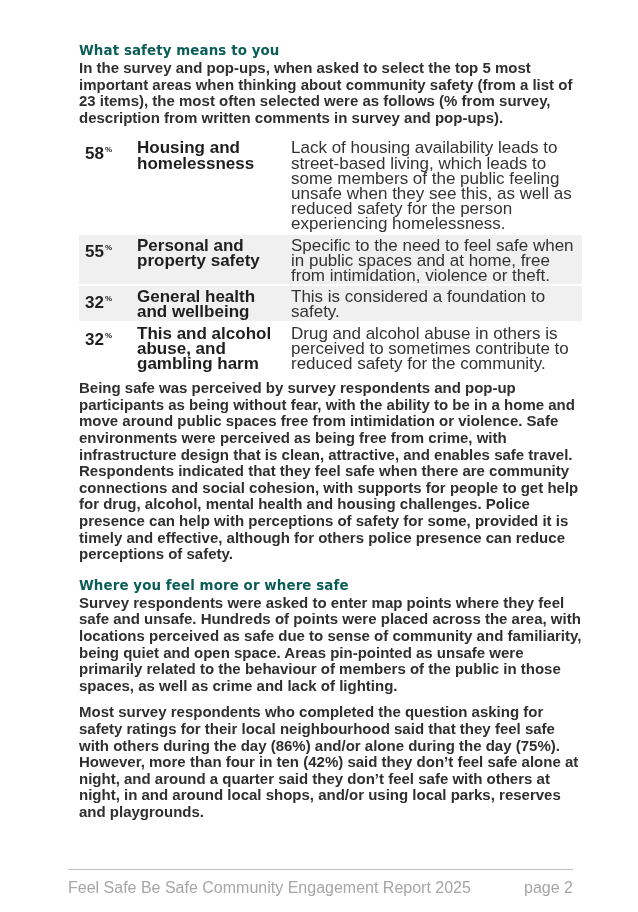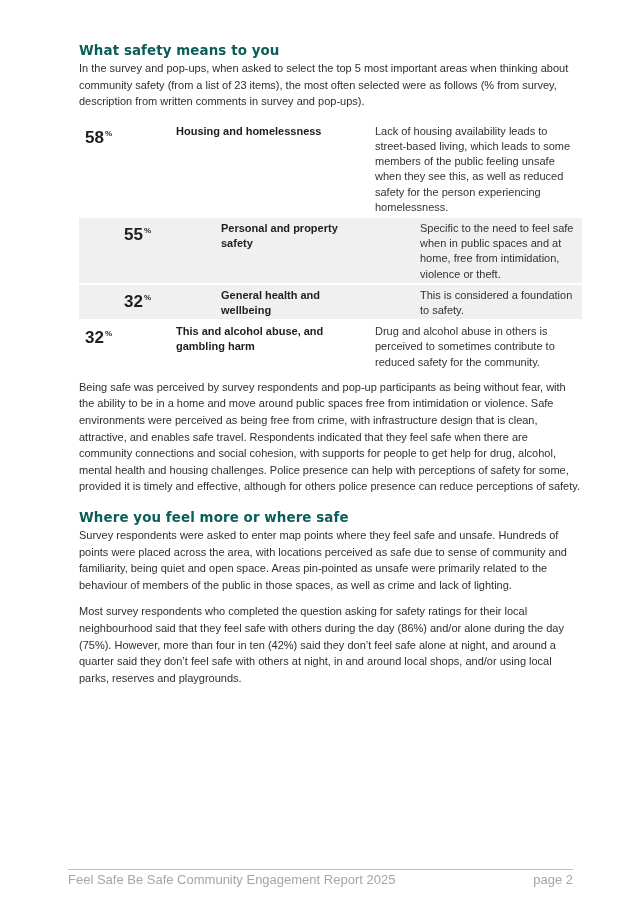--- a/index.html
+++ b/index.html
@@ -5,36 +5,36 @@
   html, body { margin: 0; padding: 0; background: #ffffff; }
   body {
     width: 638px; height: 912px; position: relative; overflow: hidden;
     font-family: "Liberation Sans", sans-serif; color: #2b2b2b;
   }
   .page { position: absolute; left: 68px; top: 42px; width: 503px; margin-left: 11px; }
   h2 {
     margin: 0; font-family: "DejaVu Sans", sans-serif; font-weight: bold;
     font-size: 13.4px; color: #0b5d57; line-height: 18px; letter-spacing: 0.1px;
   }
-  p { margin: 0; font-size: 11px; line-height: 16.6px; color: #2f2f2f; }
+  p { margin: 0; font-size: 15px; line-height: 16.6px; color: #2f2f2f; font-weight: bold; }
   .intro { margin-bottom: 9px; }
   table { width: 503px; border-collapse: separate; border-spacing: 0 2px; margin-bottom: 6px; }
-  td { vertical-align: top; padding: 3px 0 1px 0; font-size: 11px; line-height: 15.2px; }
-  tr.shaded td { background: #f0f0f0; padding-left: 45px; }
+  td { vertical-align: top; padding: 3px 0 1px 0; font-size: 17px; line-height: 15.2px; }
+  tr.shaded td { background: #f0f0f0; }
   td.pct { width: 52px; padding-left: 6px; font-size: 17px; font-weight: bold; line-height: 20px; color: #1e1e1e; }
   td.pct sup { font-size: 8px; vertical-align: 7px; margin-left: 1px; }
   td.topic { width: 150px; font-weight: bold; color: #1e1e1e; padding-right: 4px; }
   td.desc { color: #333333; padding-right: 2px; }
   .body2 { margin-bottom: 10px; }
   .section2 { margin-top: 14px; }
   .footer {
     position: absolute; left: 68px; top: 869px; width: 505px;
-    border-top: 1.5px solid #bfbfbf; padding-top: 2px;
+    border-top: 1.5px solid #bfbfbf; padding-top: 9px;
     display: flex; justify-content: space-between;
-    font-size: 13px; color: #a6a6a6;
+    font-size: 16px; color: #a6a6a6;
   }
 </style>
 </head>
 <body>
 
 <div class="page">
   <h2>What safety means to you</h2>
   <p class="intro">In the survey and pop-ups, when asked to select the top 5 most important areas when thinking about community safety (from a list of 23 items), the most often selected were as follows (% from survey, description from written comments in survey and pop-ups).</p>
 
   <table>

